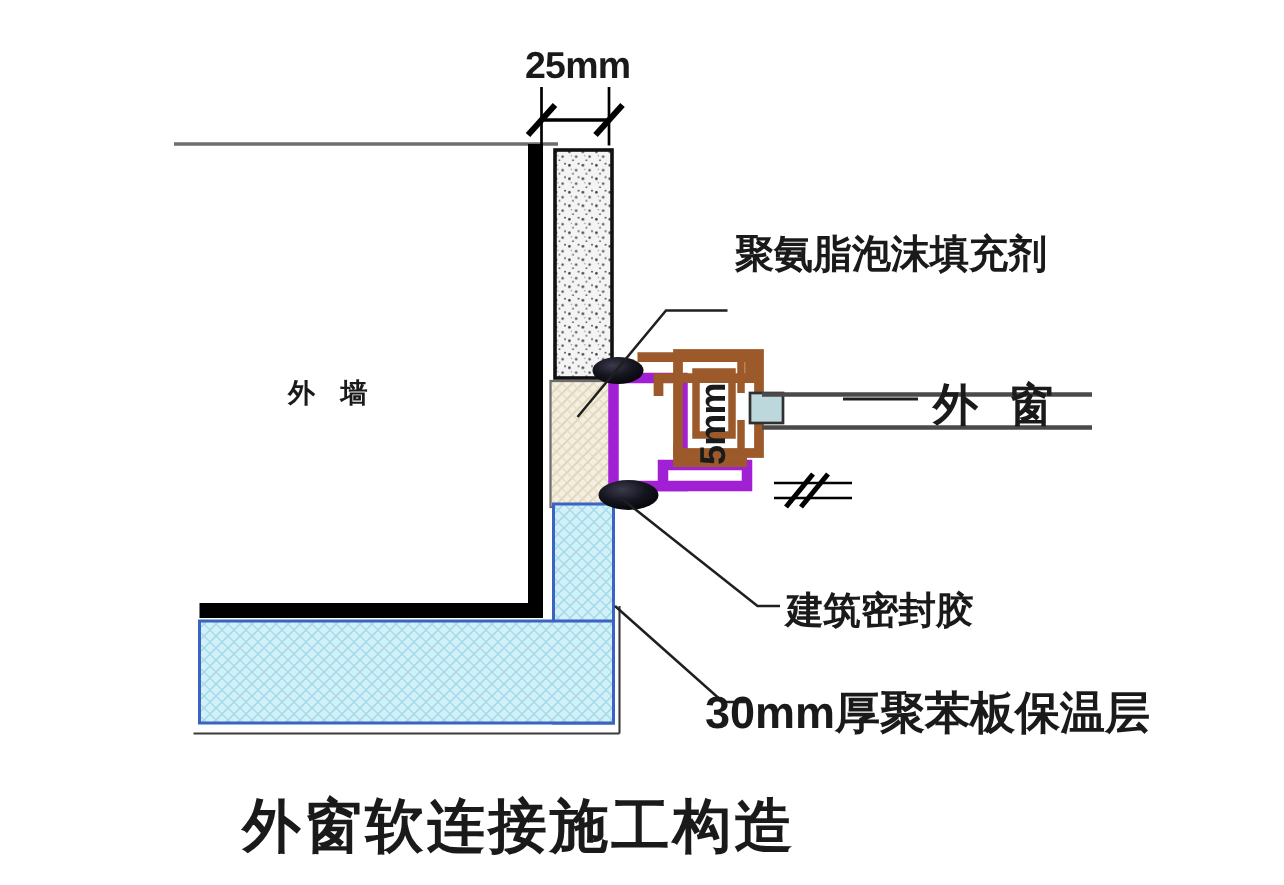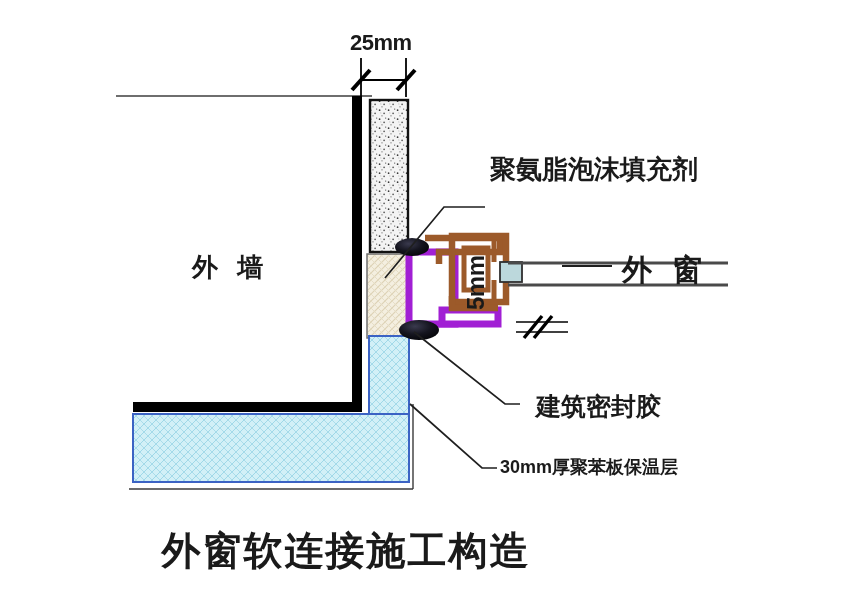--- a/index.html
+++ b/index.html
@@ -29,60 +29,59 @@
     white-space: nowrap;
     font-family: "Liberation Sans", sans-serif;
   }
   .cn {
     font-family: Liberation Sans, sans-serif;
     font-weight: 700;
   }
   .lbl-dim-25 {
     left: 350px;
     top: 30px;
-    font-size: 22px;
+    font-size: 25px;
     font-weight: 700;
     letter-spacing: -0.5px;
   }
   .lbl-dim-5 {
     left: 462px;
     top: 310px;
     font-size: 24px;
     font-weight: 700;
     transform: rotate(-90deg);
     transform-origin: left top;
     letter-spacing: -0.5px;
   }
   .lbl-wall {
     left: 192px;
     top: 250px;
-    font-size: 26px;
+    font-size: 18px;
     letter-spacing: 6px;
   }
   .lbl-window {
     left: 622px;
     top: 250px;
     font-size: 30px;
     letter-spacing: 6px;
   }
   .lbl-foam {
     left: 490px;
     top: 152px;
     font-size: 26px;
   }
   .lbl-sealant {
     left: 524px;
     top: 390px;
     font-size: 25px;
-    margin-left: 12px;
   }
   .lbl-eps {
-    left: 500px;
+    left: 470px;
     top: 455px;
-    font-size: 18px;
+    font-size: 30px;
   }
   .lbl-title {
     left: 0;
     top: 524px;
     width: 692px;
     text-align: center;
     font-size: 39px;
     letter-spacing: 2px;
   }
 </style>

